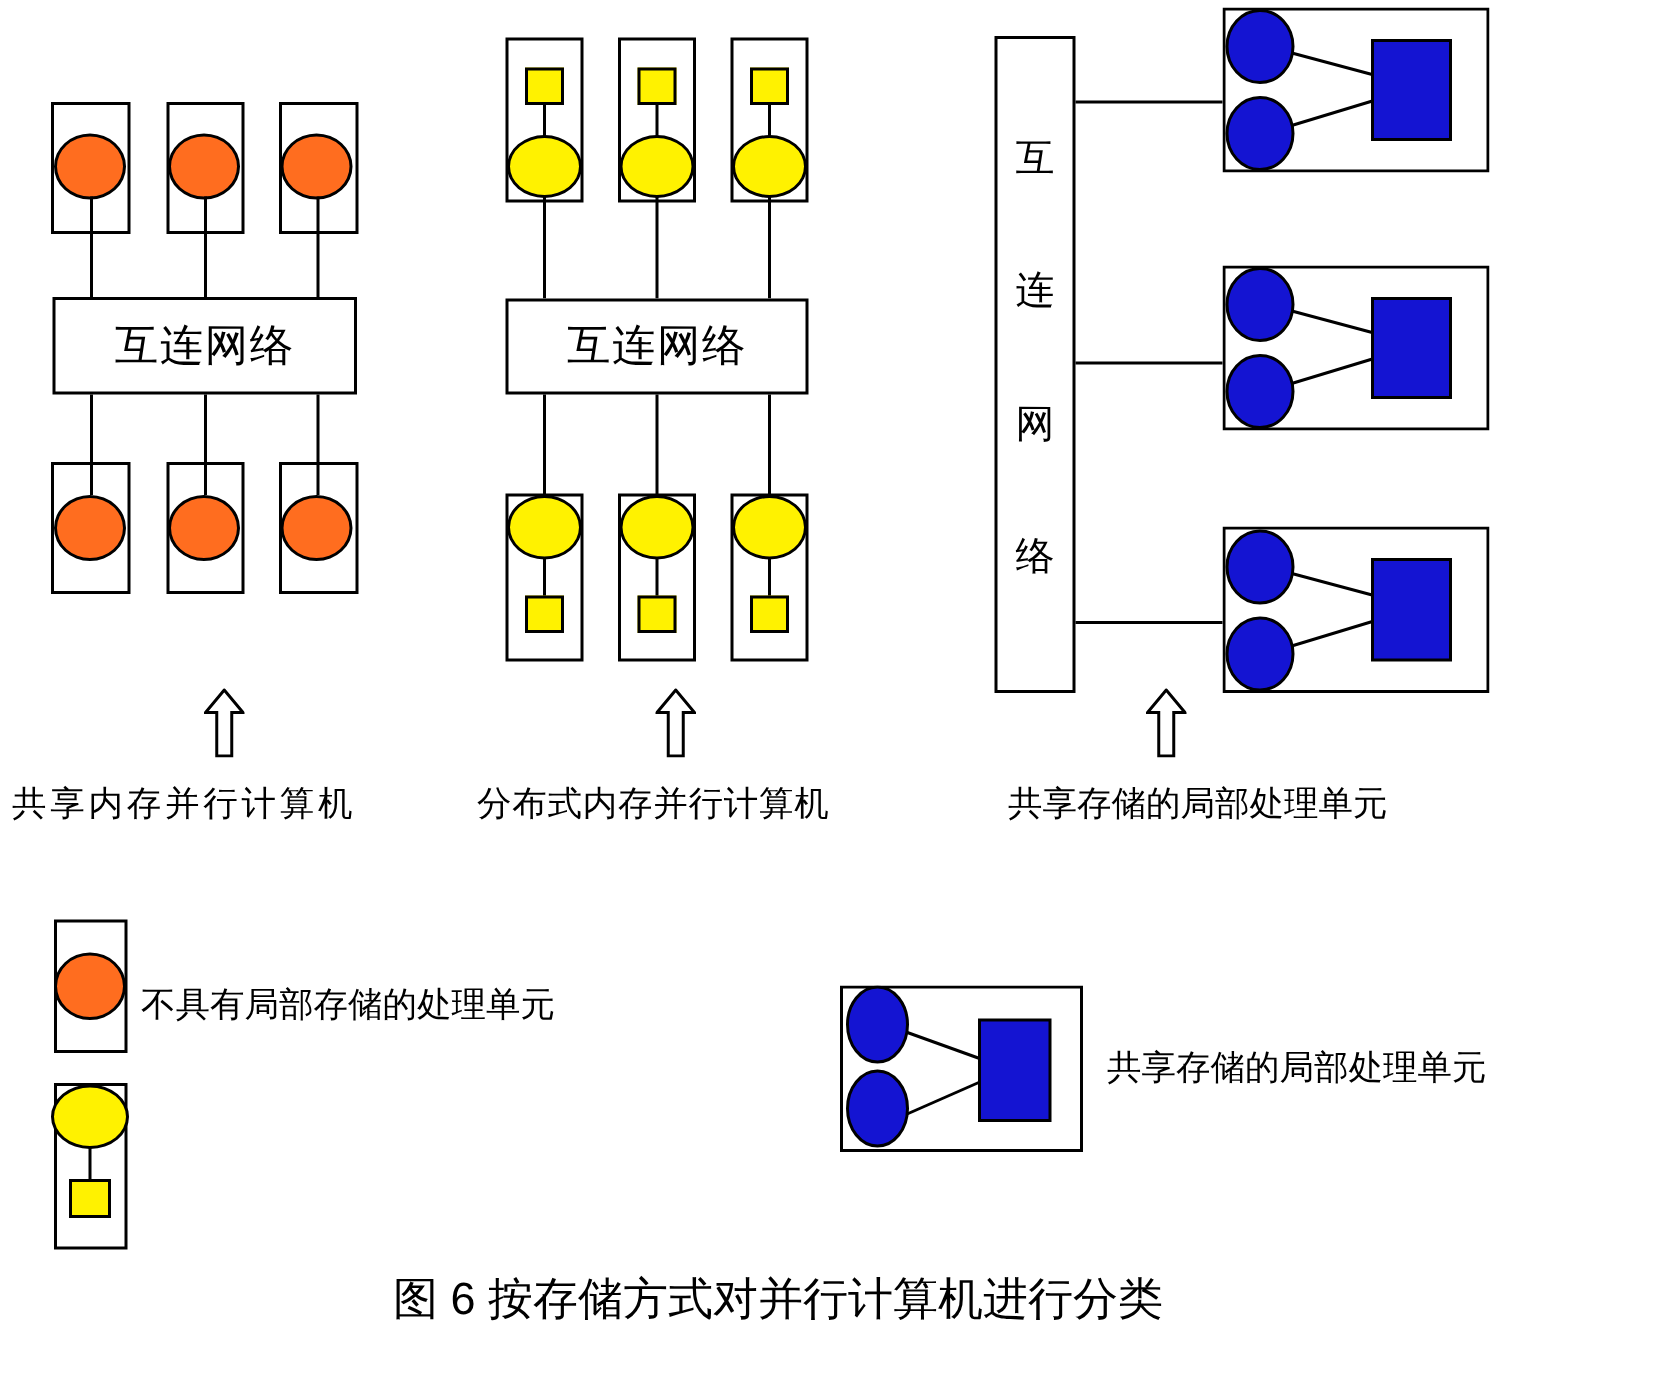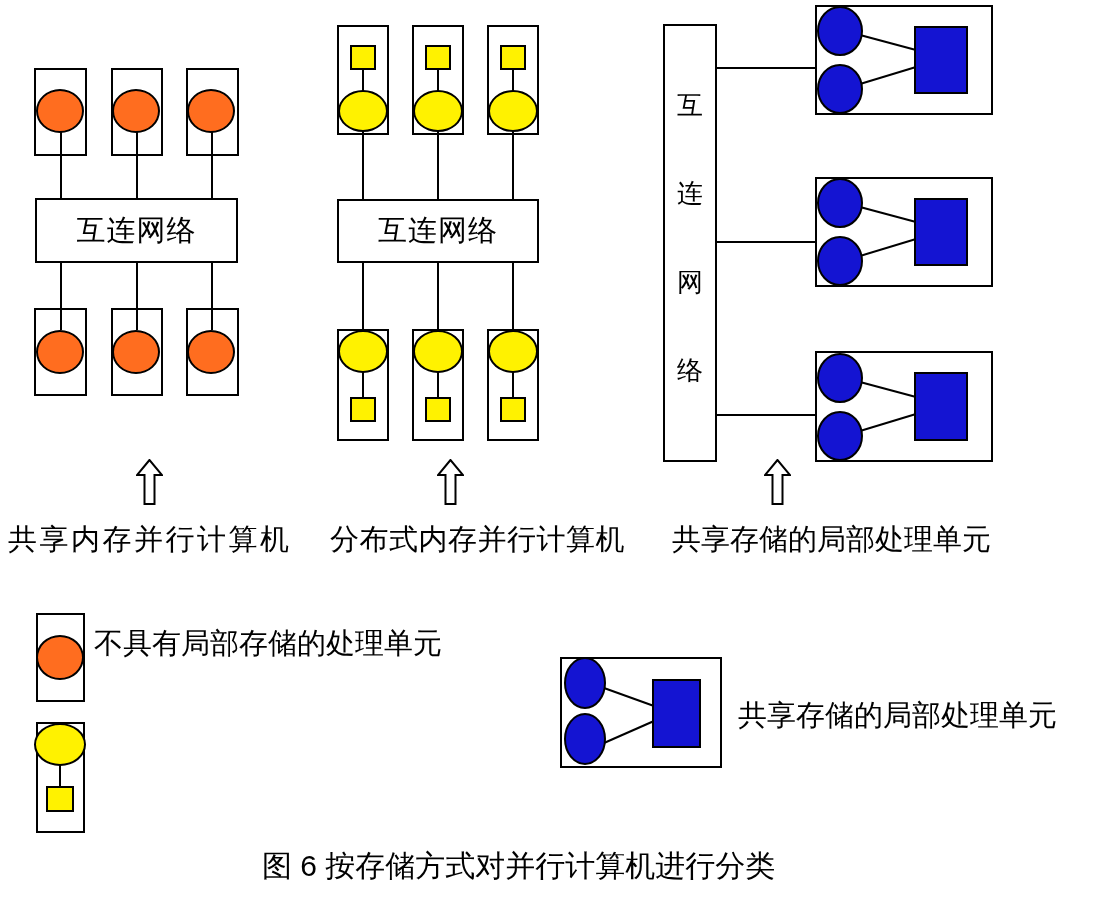--- a/index.html
+++ b/index.html
@@ -22,21 +22,21 @@
   .vhub { position:absolute; border:2px solid var(--line); box-sizing:border-box;
           display:flex; flex-direction:column; align-items:center; justify-content:space-between;
           padding:62px 0 72px 0; font-size:26px; background:var(--background); }
   .ell  { position:absolute; border:2px solid var(--line); border-radius:50%; box-sizing:border-box; }
   .ell.orange { background:var(--orange); }
   .ell.yellow { background:var(--yellow); }
   .sqr  { position:absolute; border:2px solid var(--line); box-sizing:border-box; }
   .sqr.yellow { background:var(--yellow); }
   .vl   { position:absolute; width:2px; background:var(--line); }
   .hl   { position:absolute; height:2px; background:var(--line); }
-  .lbl  { position:absolute; font-size:29px; white-space:nowrap; }
+  .lbl  { position:absolute; font-size:23px; white-space:nowrap; }
   .lbl.wide { letter-spacing:2.5px; }
   .arrow { position:absolute; }
   .nodebox { position:absolute; }
   svg line    { stroke:var(--line); stroke-width:2; }
   svg .bluefill { fill:var(--blue); stroke:var(--line); stroke-width:2; }
   svg .arrowpoly { fill:var(--background); stroke:var(--line); stroke-width:2; stroke-linejoin:miter; }
 </style>
 </head>
 <body>
 
@@ -103,21 +103,21 @@
   <div class="vl" style="left:362px;top:372px;height:26px;"></div>
   <div class="vl" style="left:437px;top:372px;height:26px;"></div>
   <div class="vl" style="left:512px;top:372px;height:26px;"></div>
   <div class="sqr yellow" style="left:350px;top:397px;width:26px;height:25px;"></div>
   <div class="sqr yellow" style="left:425px;top:397px;width:26px;height:25px;"></div>
   <div class="sqr yellow" style="left:500px;top:397px;width:26px;height:25px;"></div>
 
   <svg class="arrow" style="left:437px;top:459px;" width="27" height="46" viewBox="0 0 27 46">
     <polygon class="arrowpoly" points="13.5,1 1,16 8.5,16 8.5,45 18.5,45 18.5,16 26,16"></polygon>
   </svg>
-  <div class="lbl" style="left:318px;top:520px;letter-spacing:0.5px;margin-left:12px;">分布式内存并行计算机</div>
+  <div class="lbl" style="left:318px;top:520px;letter-spacing:0.5px;">分布式内存并行计算机</div>
 
   <div class="vhub" style="left:663px;top:24px;width:54px;height:438px;">
     <span>互</span>
     <span>连</span>
     <span>网</span>
     <span>络</span>
   </div>
 
   <div class="hl" style="left:717px;top:67px;width:98px;"></div>
   <div class="hl" style="left:717px;top:241px;width:98px;"></div>
@@ -148,21 +148,21 @@
     <rect class="bluefill" x="100" y="22" width="52" height="67"></rect>
   </svg>
 
   <svg class="arrow" style="left:764px;top:459px;" width="27" height="46" viewBox="0 0 27 46">
     <polygon class="arrowpoly" points="13.5,1 1,16 8.5,16 8.5,45 18.5,45 18.5,16 26,16"></polygon>
   </svg>
   <div class="lbl" style="left:672px;top:520px;">共享存储的局部处理单元</div>
 
   <div class="box" style="left:36px;top:613px;width:49px;height:89px;"></div>
   <div class="ell orange" style="left:36px;top:635px;width:48px;height:45px;"></div>
-  <div class="lbl" style="left:94px;top:624px;">不具有局部存储的处理单元</div>
+  <div class="lbl" style="left:94px;top:654px;">不具有局部存储的处理单元</div>
 
   <div class="box" style="left:36px;top:722px;width:49px;height:111px;"></div>
   <div class="ell yellow" style="left:34px;top:723px;width:52px;height:43px;"></div>
   <div class="vl" style="left:59px;top:765px;height:21px;"></div>
   <div class="sqr yellow" style="left:46px;top:786px;width:28px;height:26px;"></div>
 
   <svg class="nodebox" style="left:560px;top:657px;" width="162" height="111" viewBox="0 0 162 111">
     <rect x="1" y="1" width="160" height="109" fill="none" stroke="#000" stroke-width="2"></rect>
     <line x1="44" y1="31" x2="94" y2="49"></line>
     <line x1="44" y1="86" x2="94" y2="64"></line>

